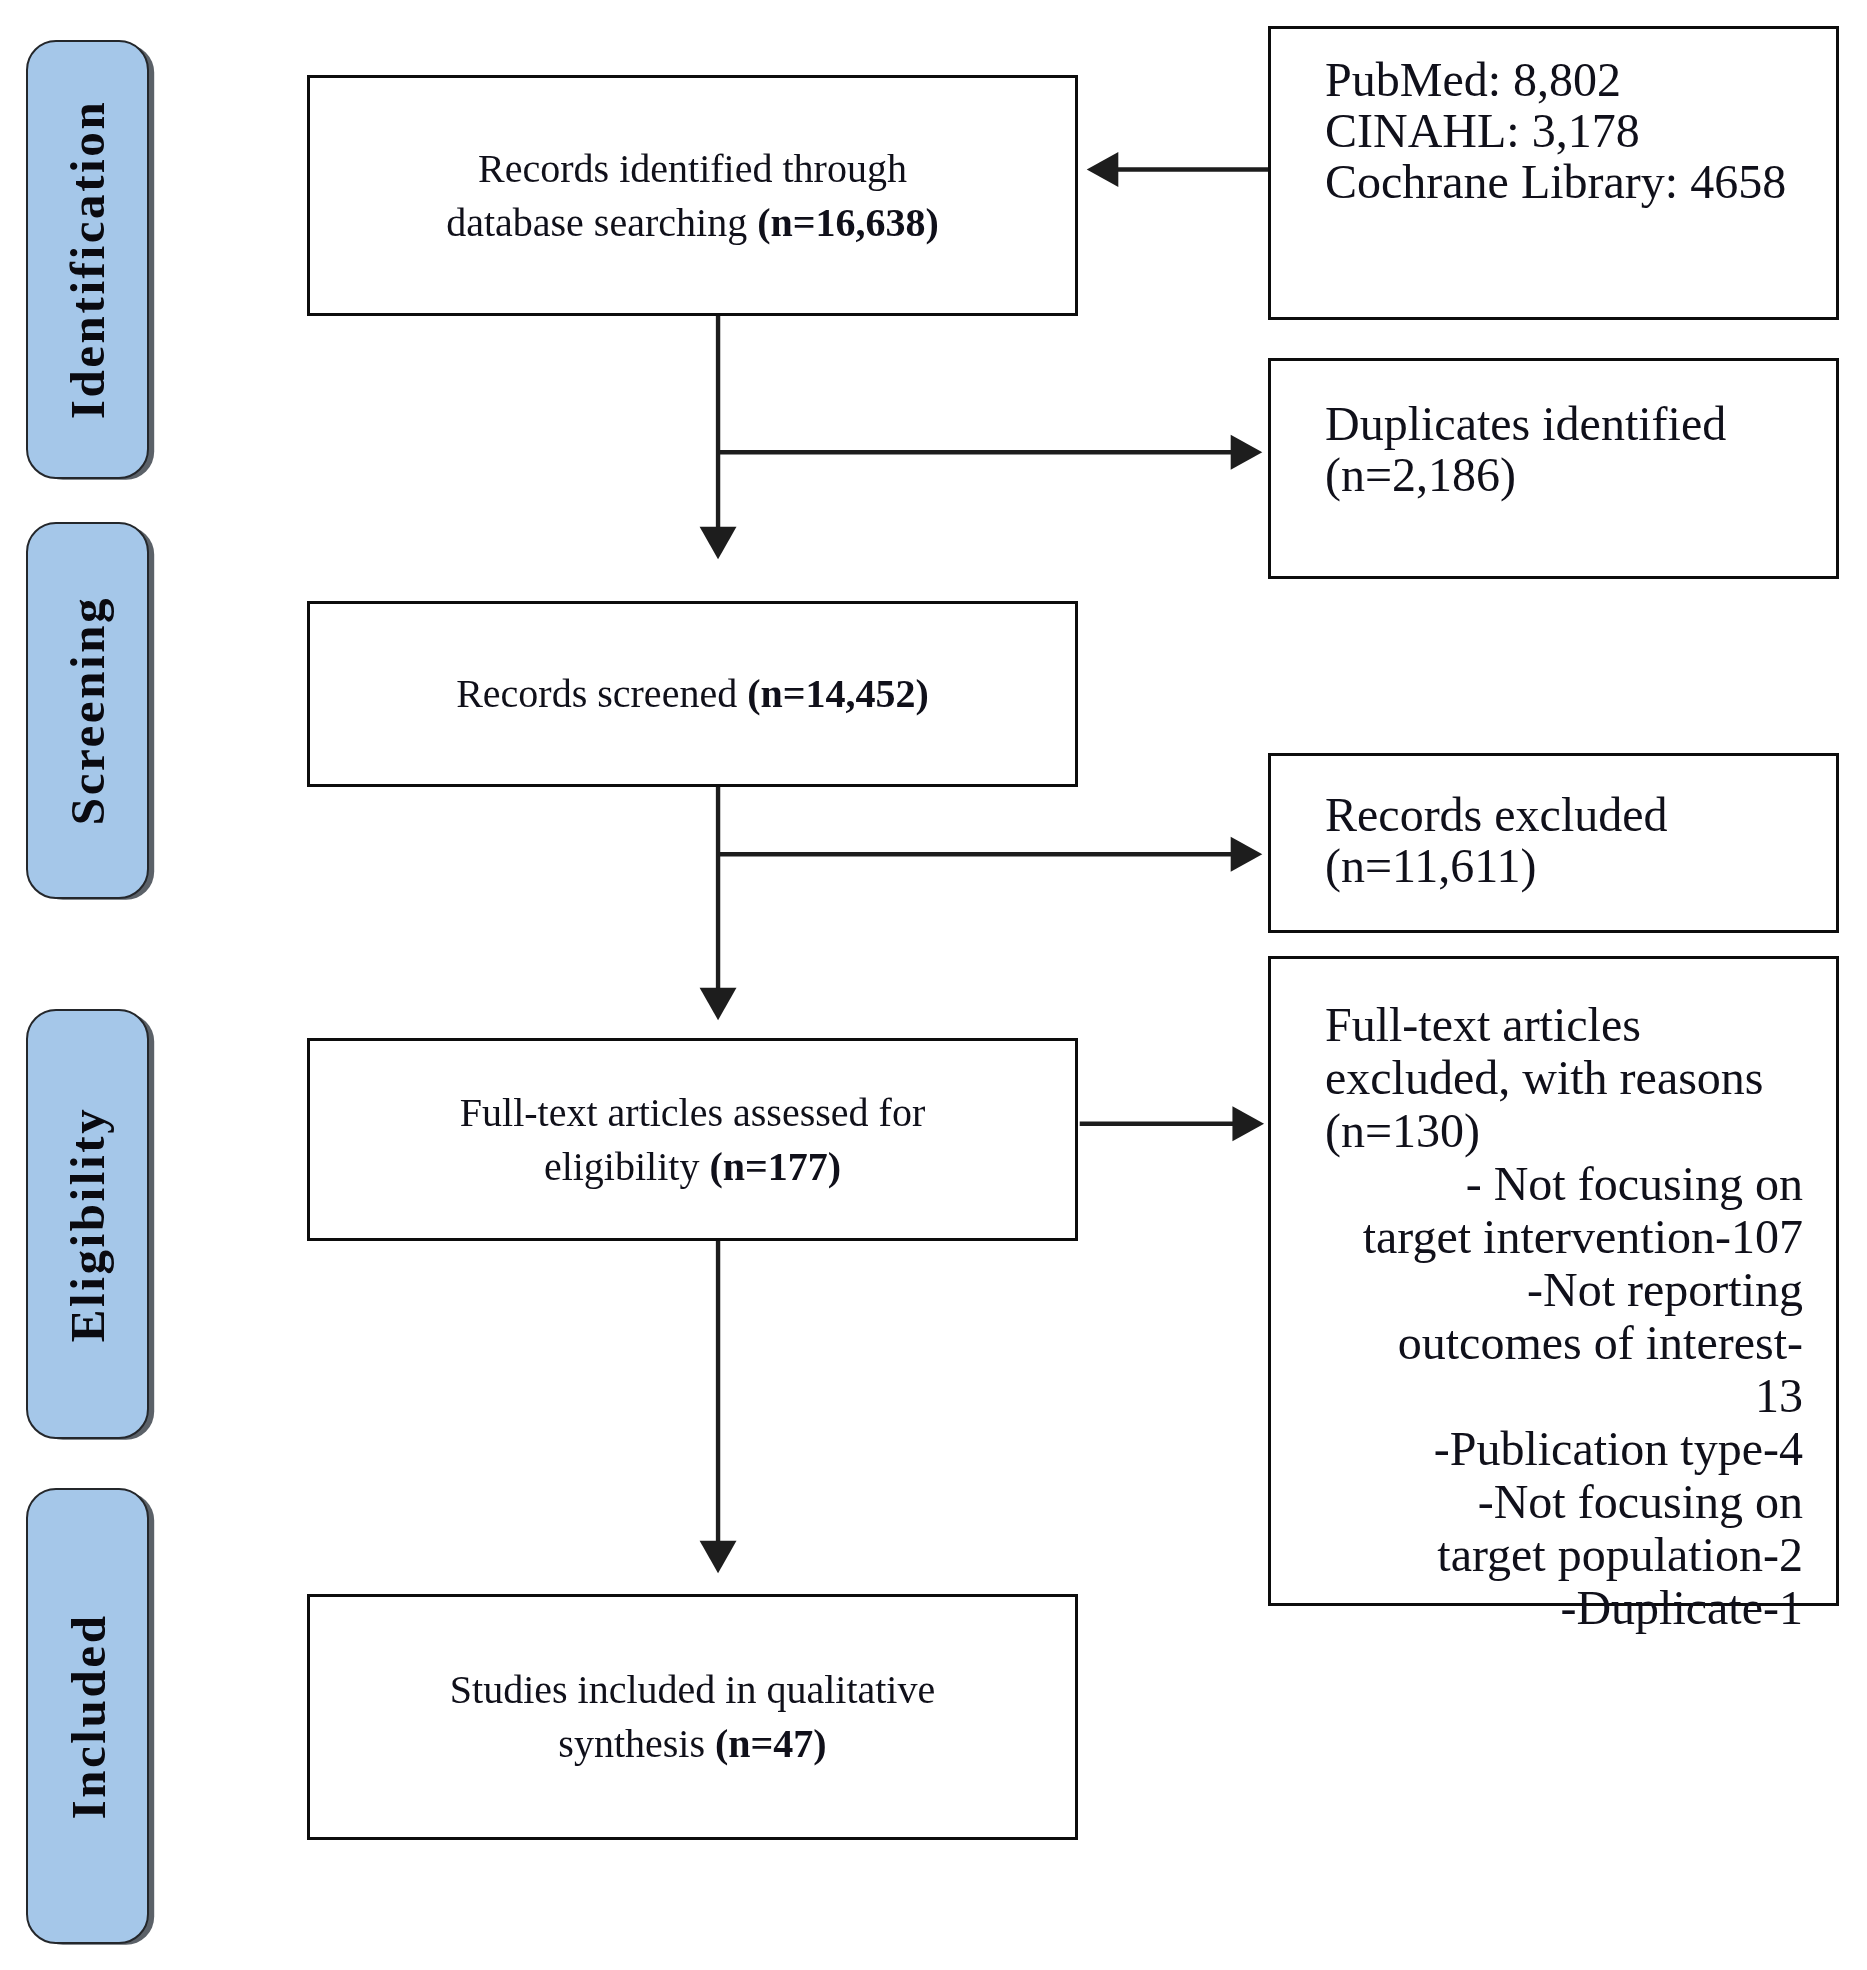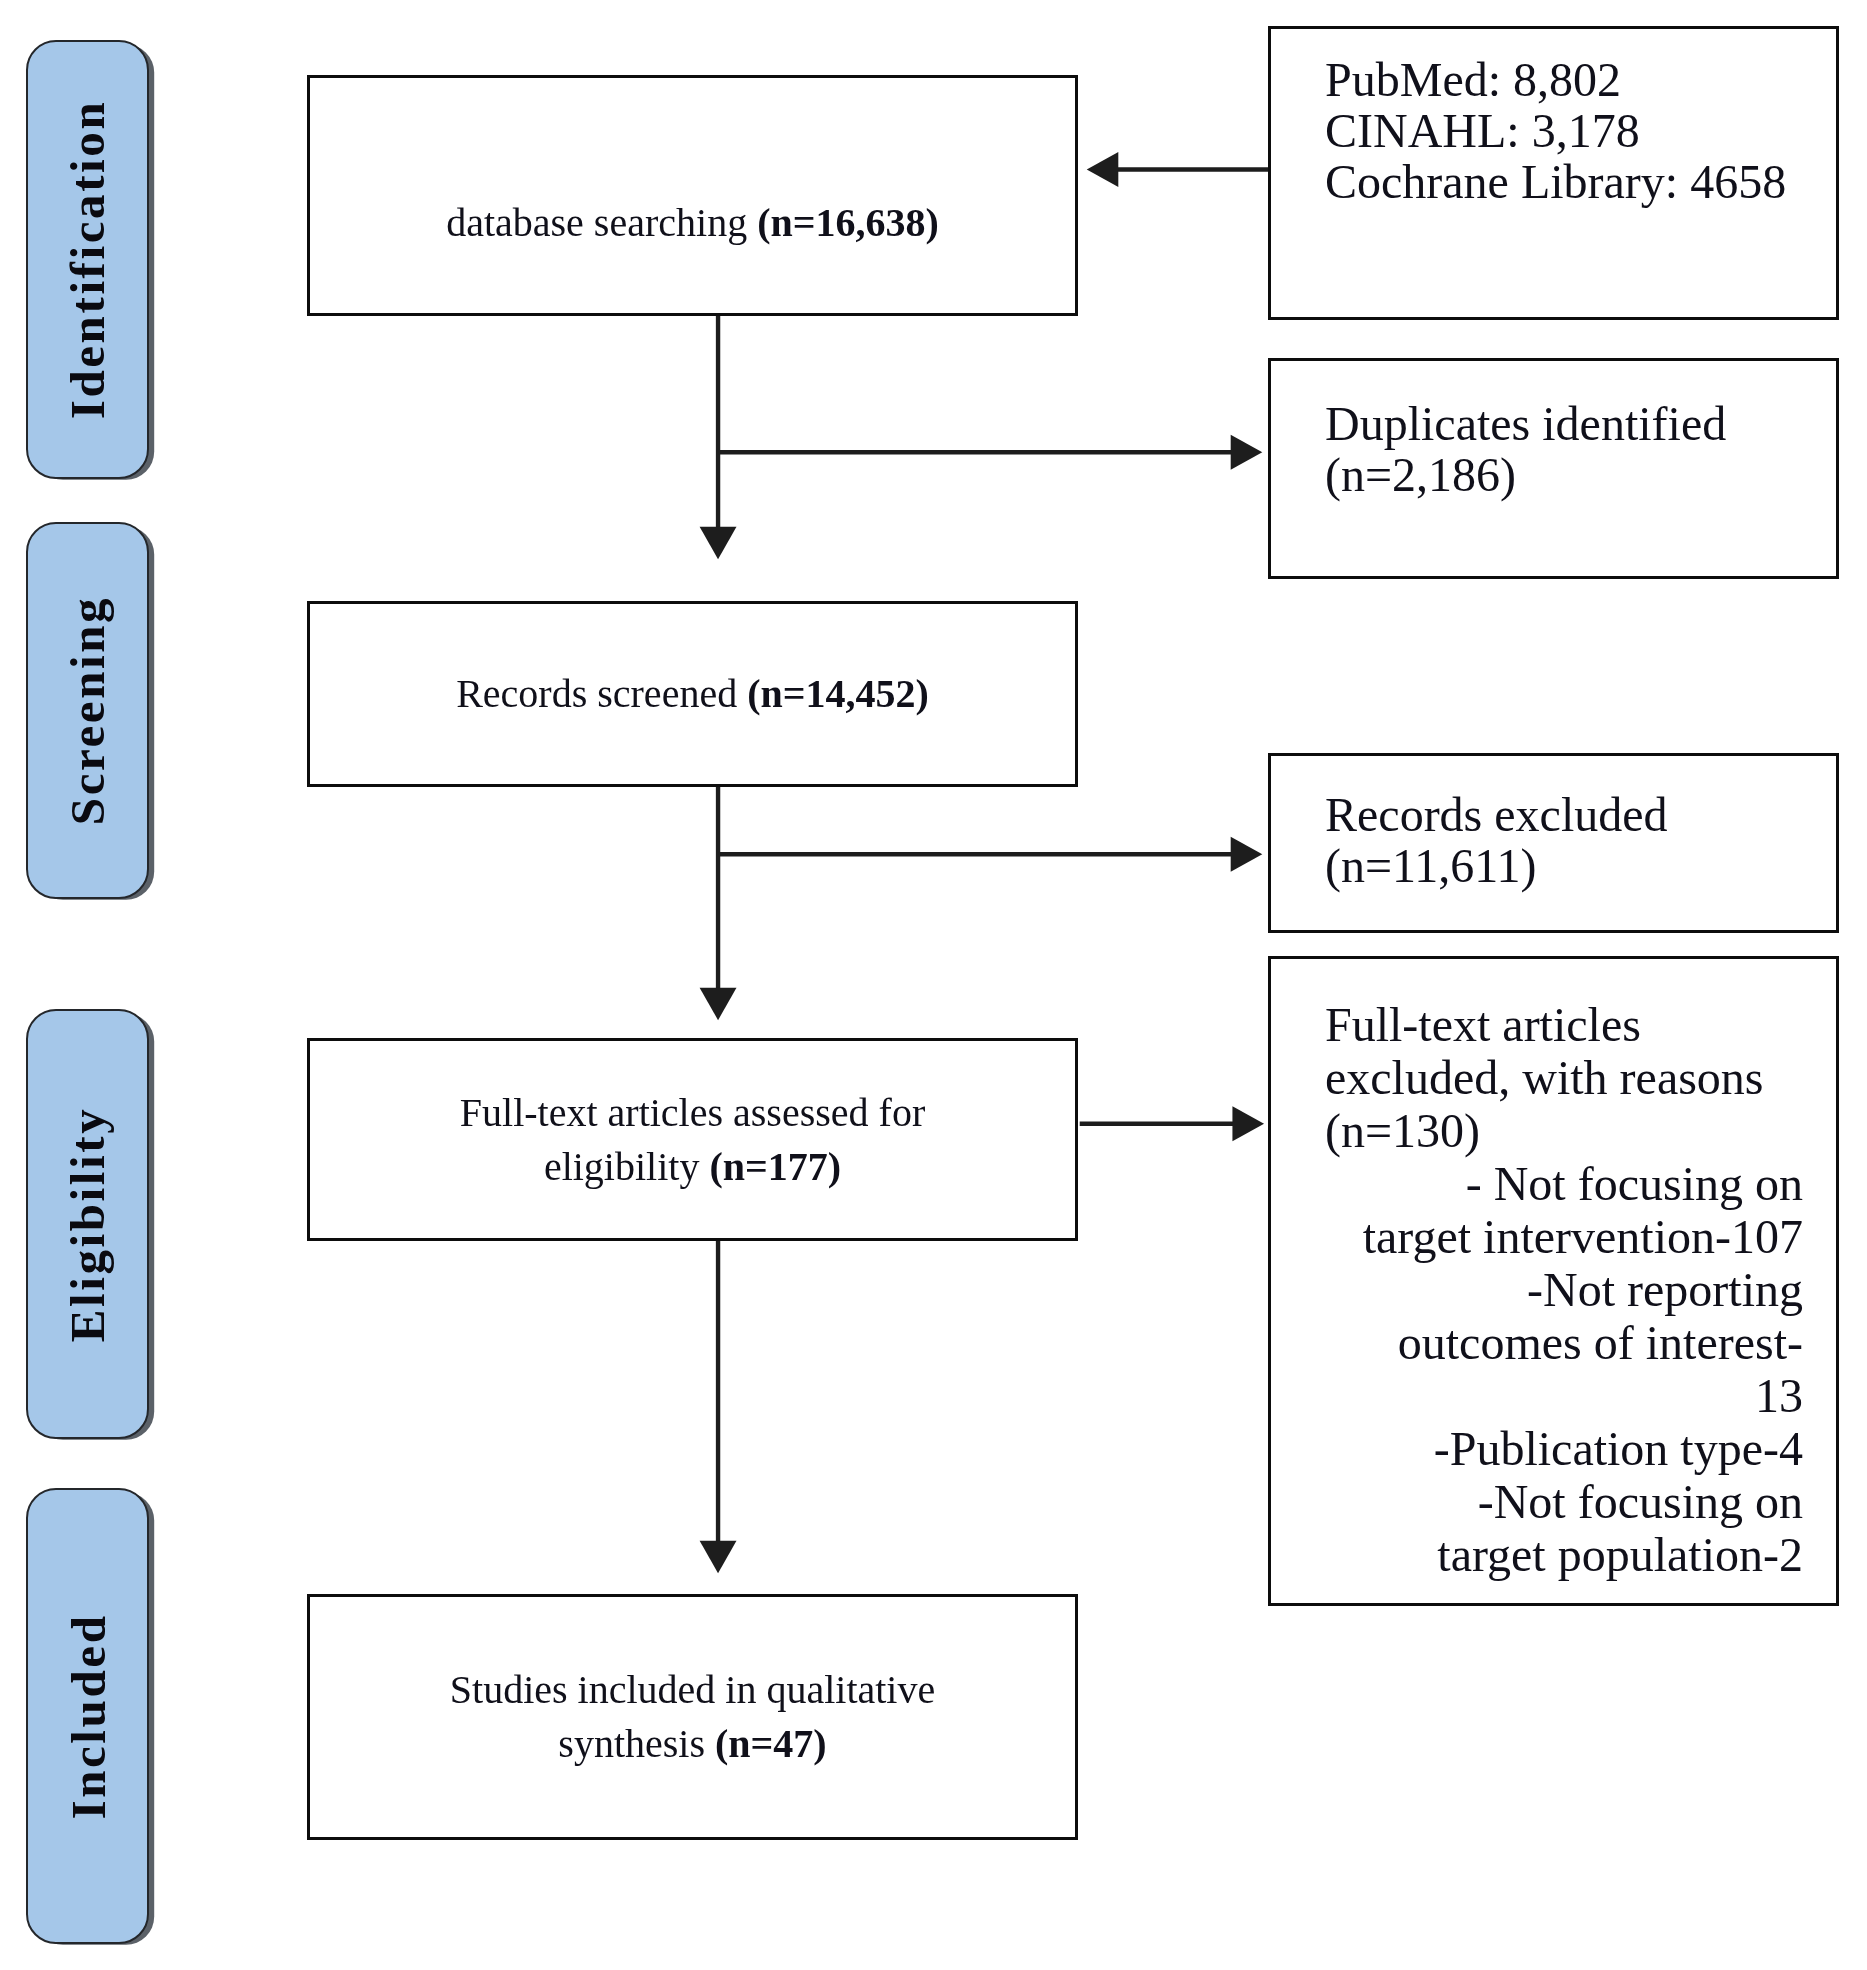--- a/index.html
+++ b/index.html
@@ -119,21 +119,21 @@
   </div>
   <div class="stage st-eligibility">
     <span class="rot">Eligibility</span>
   </div>
   <div class="stage st-included">
     <span class="rot">Included</span>
   </div>
 
   <div class="fbox main bx-identified">
     <div>
-      <br>
+      <span>Records identified through</span><br>
       <span>database searching </span><b>(n=16,638)</b>
     </div>
   </div>
 
   <div class="fbox main bx-screened">
     <div>
       <span>Records screened </span><b>(n=14,452)</b>
     </div>
   </div>
 
@@ -167,17 +167,18 @@
     <div>Records excluded (n=11,611)</div>
   </div>
 
   <div class="fbox side bx-reasons">
     <div class="wrap-570">Full-text articles excluded, with reasons (n=130)</div>
     <div>
         <div class="reason-item">- Not focusing on target intervention-107</div>
         <div class="reason-item">-Not reporting outcomes of interest-13</div>
         <div class="reason-item">-Publication type-4</div>
         <div class="reason-item">-Not focusing on target population-2</div>
+        <div class="reason-item">-Duplicate-1</div>
       </div>
   </div>
 
 </div>
 
 
 </body></html>

